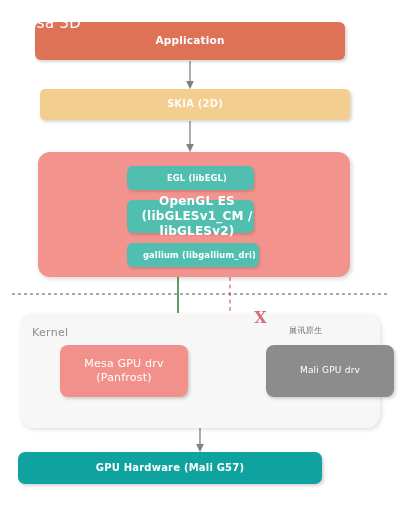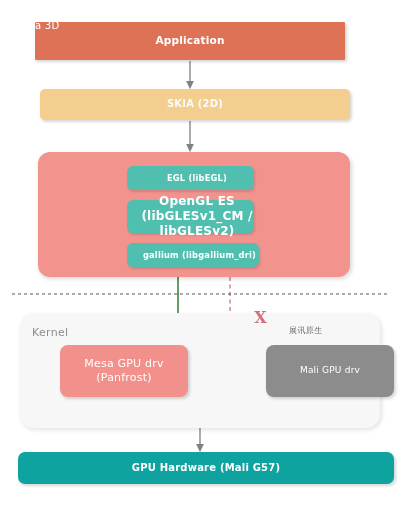--- a/index.html
+++ b/index.html
@@ -24,21 +24,21 @@
 
   
   .box {
     position: absolute;
     box-sizing: border-box;
     display: flex;
     align-items: center;
     justify-content: center;
     text-align: center;
     color: #ffffff;
-    border-radius: 1px;
+    border-radius: 6px;
     line-height: 1.25;
     letter-spacing: .2px;
     box-shadow: 1.5px 2px 3px rgba(0,0,0,.16);
     white-space: pre-line;
   }
 
   
   #application-box {
     left: 35px;  top: 22px;
     width: 310px; height: 38px;
@@ -62,23 +62,23 @@
   #mesa-panel {
     position: absolute;
     left: 38px; top: 152px;
     width: 312px; height: 125px;
     background: #F2938E;
     border-radius: 12px;
     box-shadow: 1.5px 2px 4px rgba(0,0,0,.15);
   }
   #mesa-panel-label {
     position: absolute;
-    left: 14px; top: 20px;
+    left: 14px; top: 14px;
     color: #ffffff;
-    font-size: 10px;
+    font-size: 15px;
     letter-spacing: .3px;
   }
 
   .teal-box {
     background: #50BFB0;
     color: #ffffff;
     border-radius: 6px;
     font-size: 8.3px;
     font-weight: 600;
     box-shadow: 1px 1.5px 2.5px rgba(0,0,0,.13);
@@ -117,21 +117,21 @@
     width: 128px; height: 52px;
     background: #8C8C8C;
     font-size: 9px;
     border-radius: 8px;
     margin-left: 38px;
   }
 
   
   #gpu-hw-box {
     left: 18px; top: 452px;
-    width: 376px; height: 32px;
+    width: 304px; height: 32px;
     background: #0FA3A0;
     font-size: 10px;
     font-weight: 600;
     border-radius: 7px;
   }
 
   
   #native-vendor-label {
     position: absolute;
     left: 289px; top: 325px;

